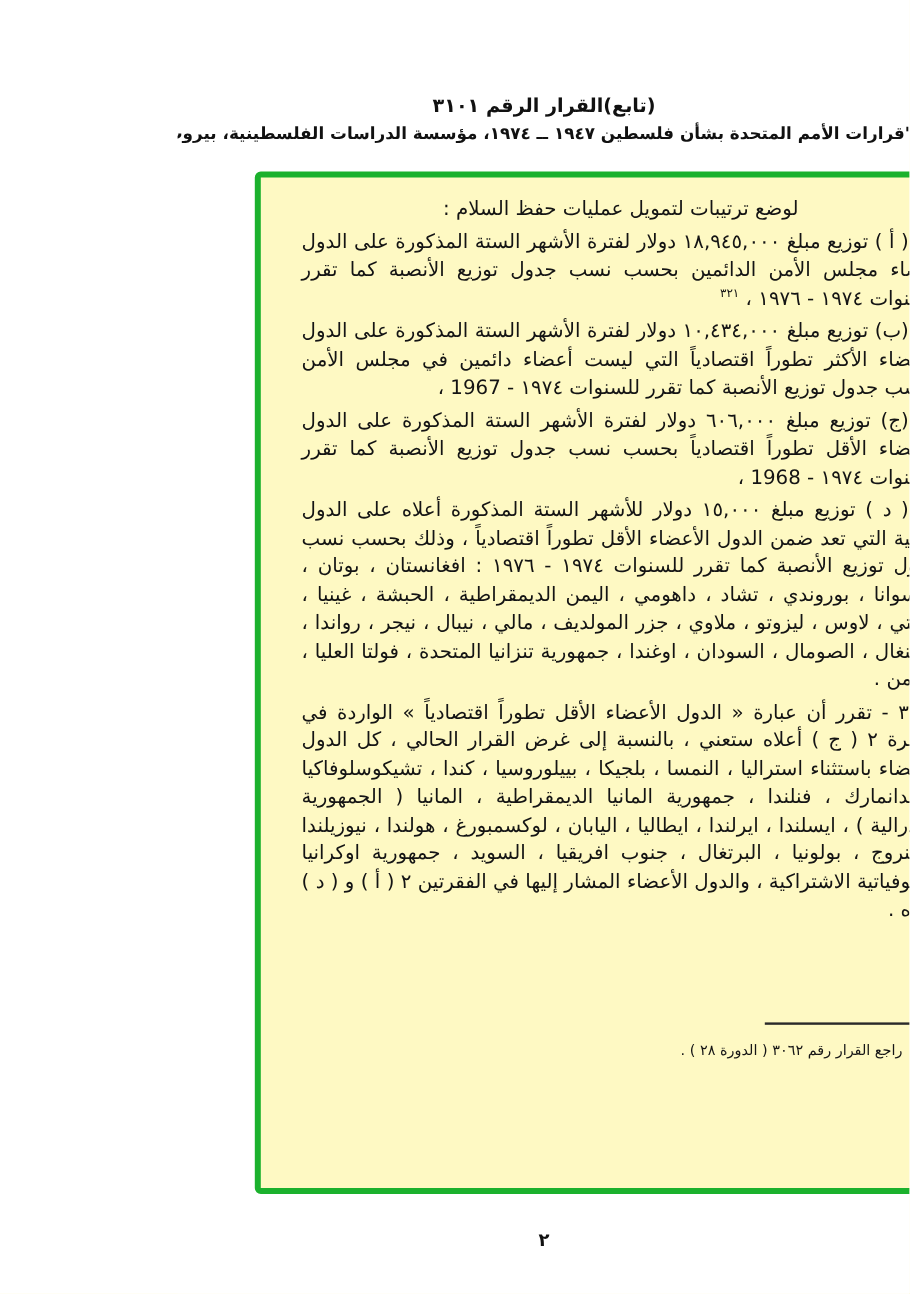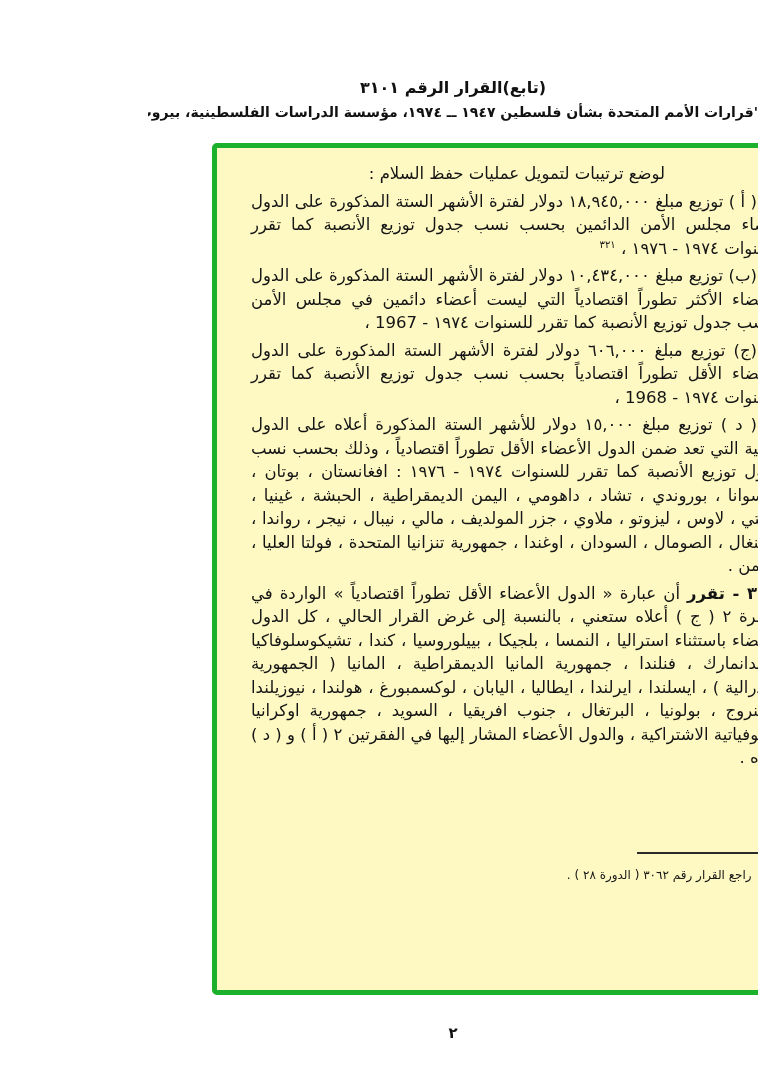--- a/index.html
+++ b/index.html
@@ -58,21 +58,21 @@
     text-align: center;
   }
   .para {
     margin: 4px;
     text-indent: 26px;
   }
   .para sup {
     font-size: 10px;
     line-height: 0;
   }
-  .clause-bold { font-weight: bold; }
+  .clause-bold { font-weight: normal; }
   .footnote-block {
     position: absolute;
     top: 704px;
     right: 30px;
     left: 12px;
     direction: rtl;
   }
   .footnote-rule {
     width: 124px;
     height: 0;

